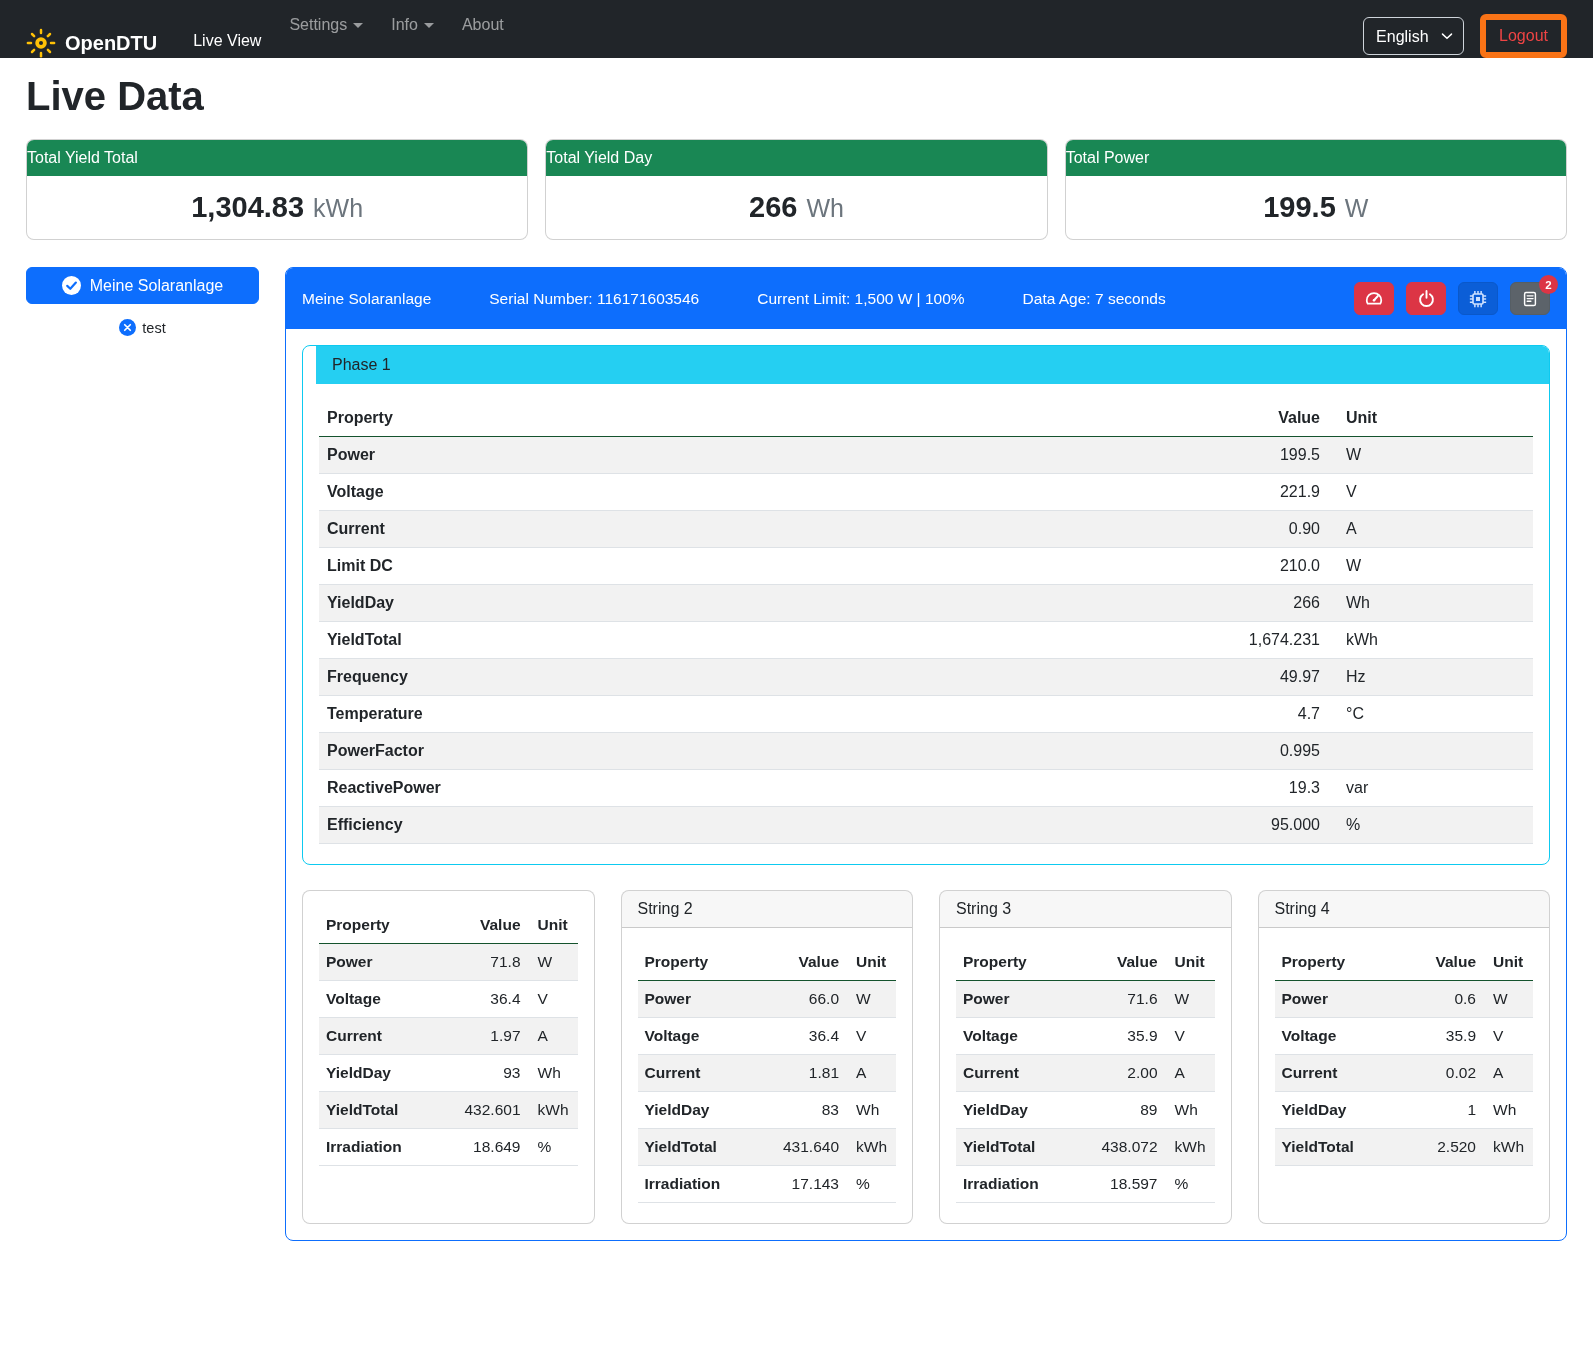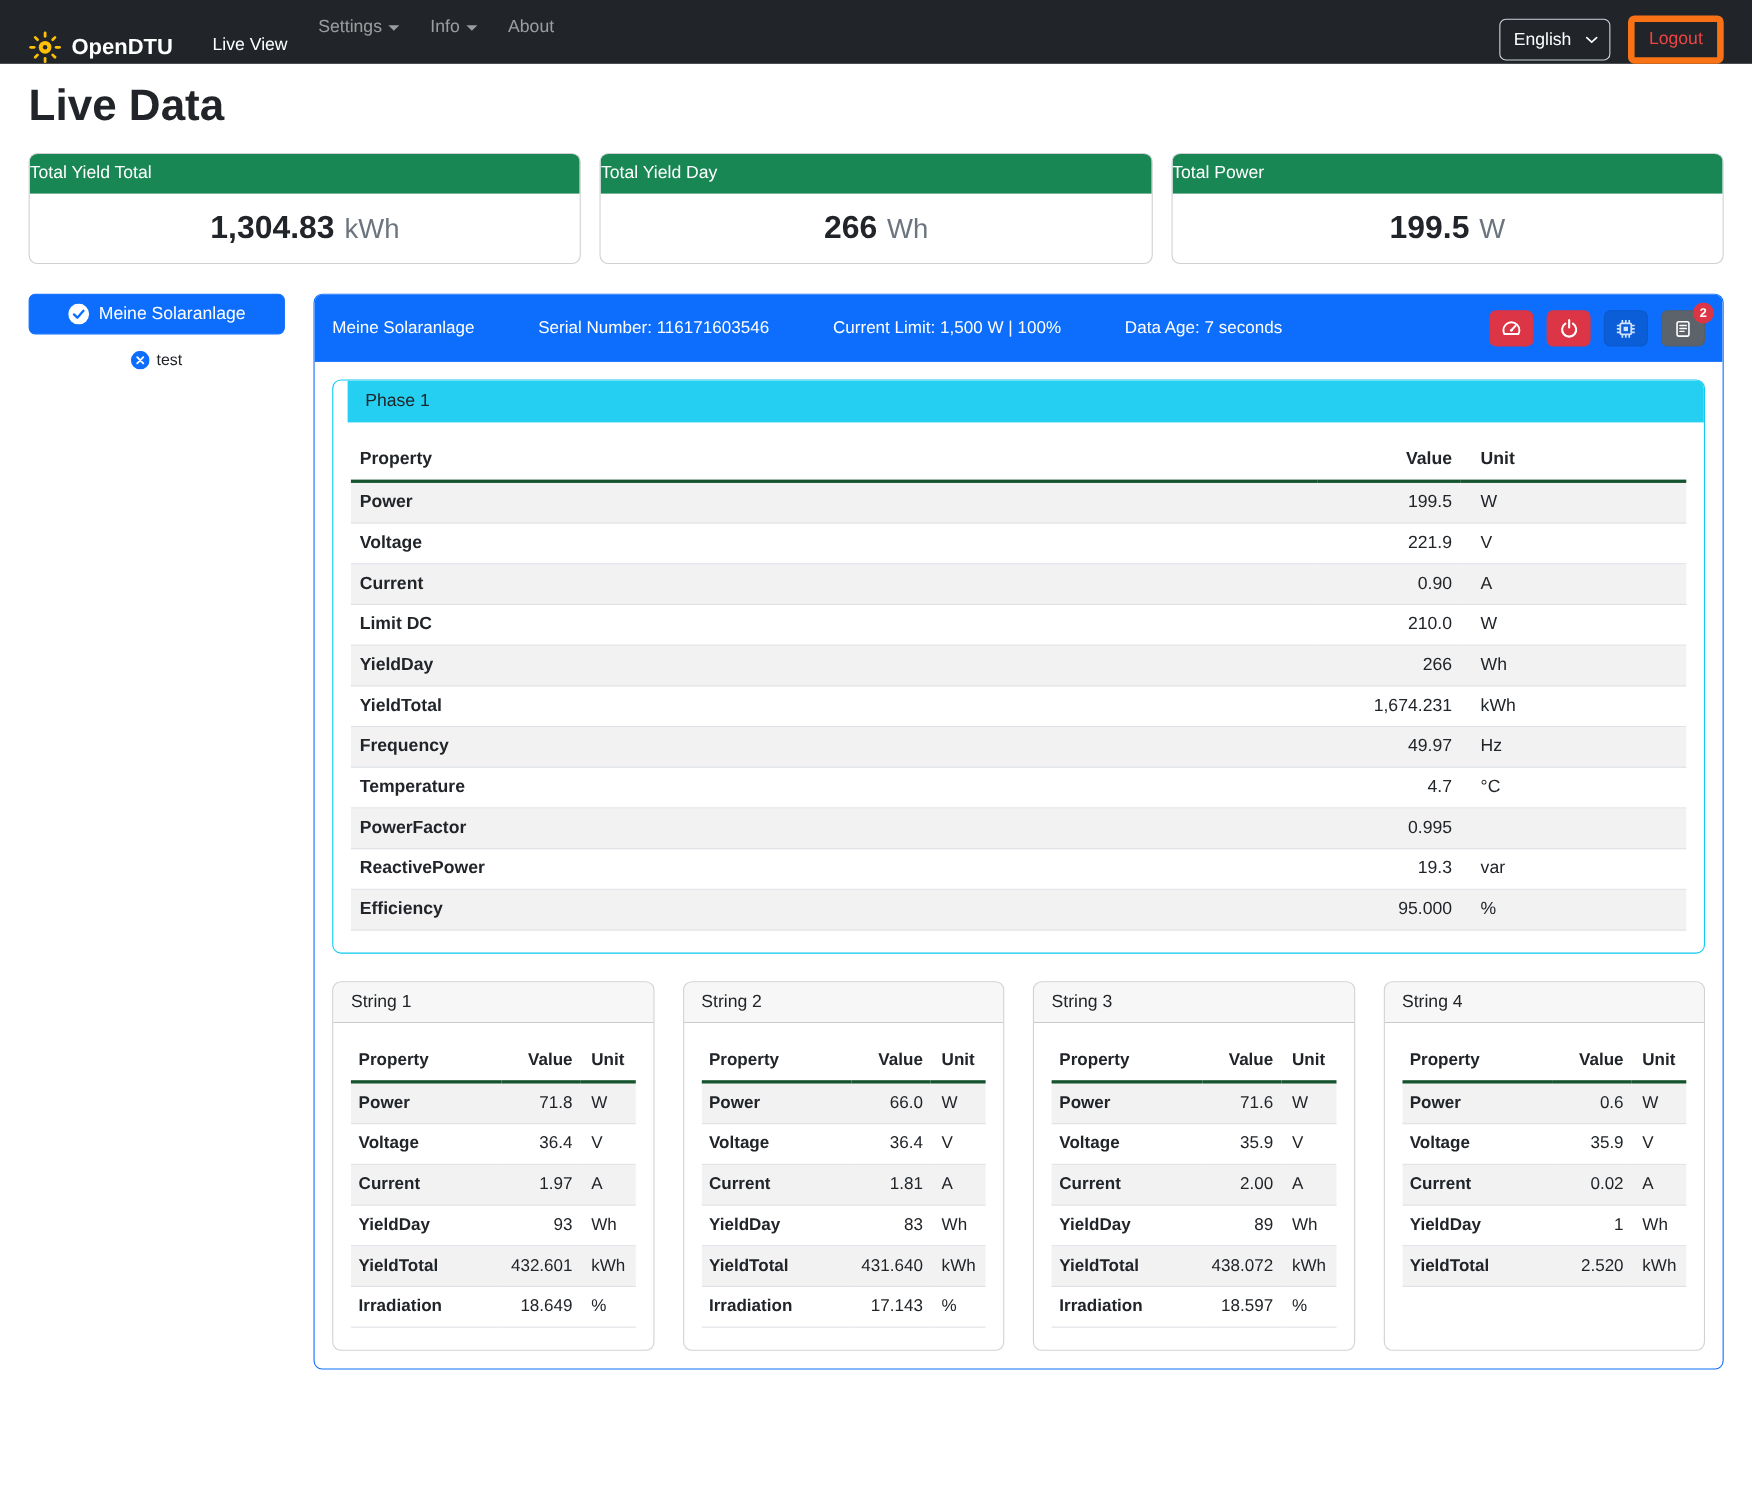--- a/index.html
+++ b/index.html
@@ -135,21 +135,21 @@
   
   .phase-card { border: 1px solid #0dcaf0; border-radius: 8px; overflow: hidden; margin-bottom: 25px; }
   .phase-hdr { background: #25cff2; color: #212529; padding: 10px 16px; font-size: 16px; margin-left: 13px; }
   .phase-body { padding: 16px 16px 20px; }
 
   
   table { width: 100%; border-collapse: collapse; }
   .phase-table { font-size: 16px; }
   .string-table { font-size: 15.5px; }
   th, td { text-align: left; font-weight: 400; }
-  thead th { font-weight: 700; border-bottom: 3px solid #14532d; }
+  thead th { font-weight: 700; border-bottom: 1px solid #14532d; }
   tbody th, tbody td { border-bottom: 1px solid #dee2e6; }
   tbody tr:nth-child(odd) { background: rgba(0,0,0,.05); }
   .c-prop { font-weight: 700; }
   .c-val { text-align: right; }
   .phase-table th, .phase-table td { padding: 9px 8px; }
   .phase-table .c-val { width: 130px; }
   .phase-table .c-unit { width: 205px; padding-left: 18px; }
   .string-table th, .string-table td { padding: 9px 7px; }
   .string-table .c-val { width: 72px; }
   .string-table .c-unit { width: 50px; padding-left: 10px; }
@@ -394,21 +394,20 @@
                     <td class="c-val">95.000</td>
                     <td class="c-unit">%</td>
                   </tr>
                 </tbody>
             </table>
           </div>
         </div>
 
         <div class="strings-row">
           <div class="card string-card">
-            <div class="string-hdr">String 1</div>
             <div class="string-body">
               <table class="string-table">
                 <thead>
                   <tr>
                     <th class="c-prop">Property</th>
                     <th class="c-val">Value</th>
                     <th class="c-unit">Unit</th>
                   </tr>
                 </thead>
                 <tbody>

